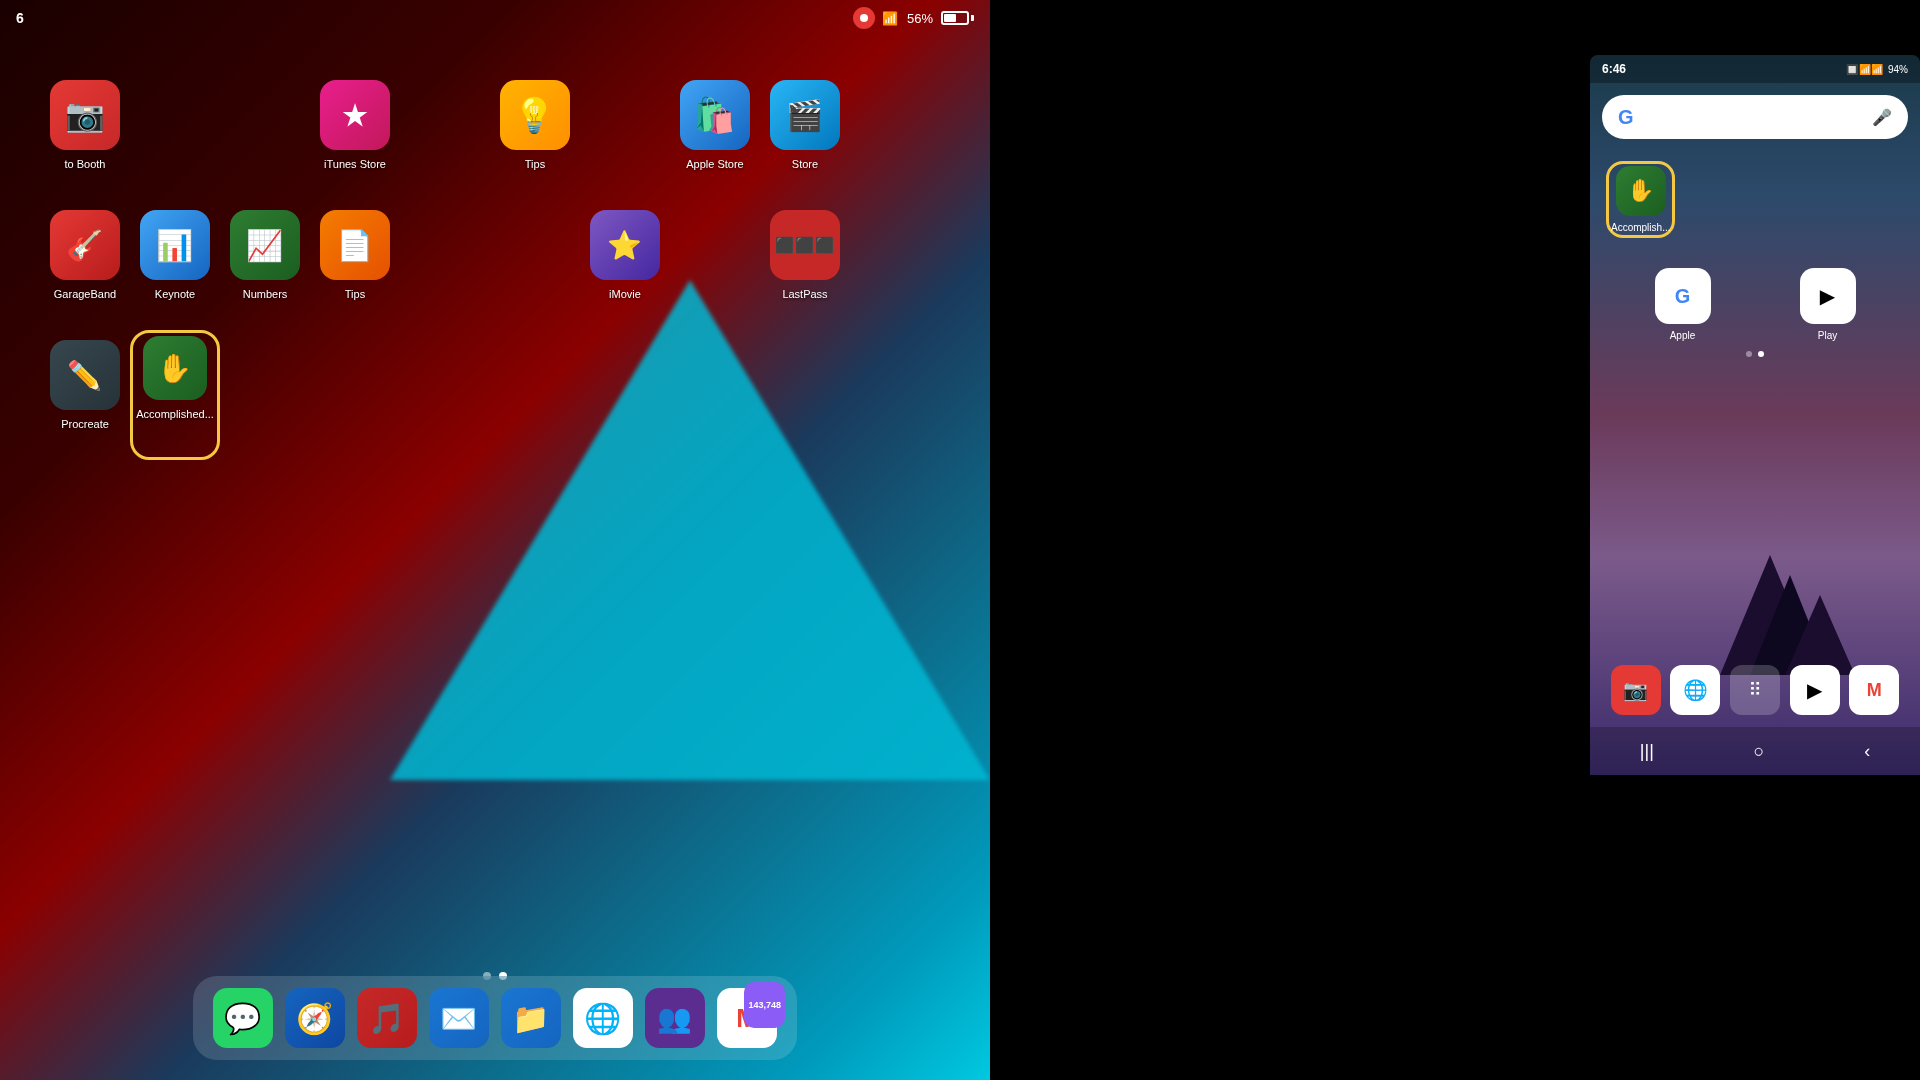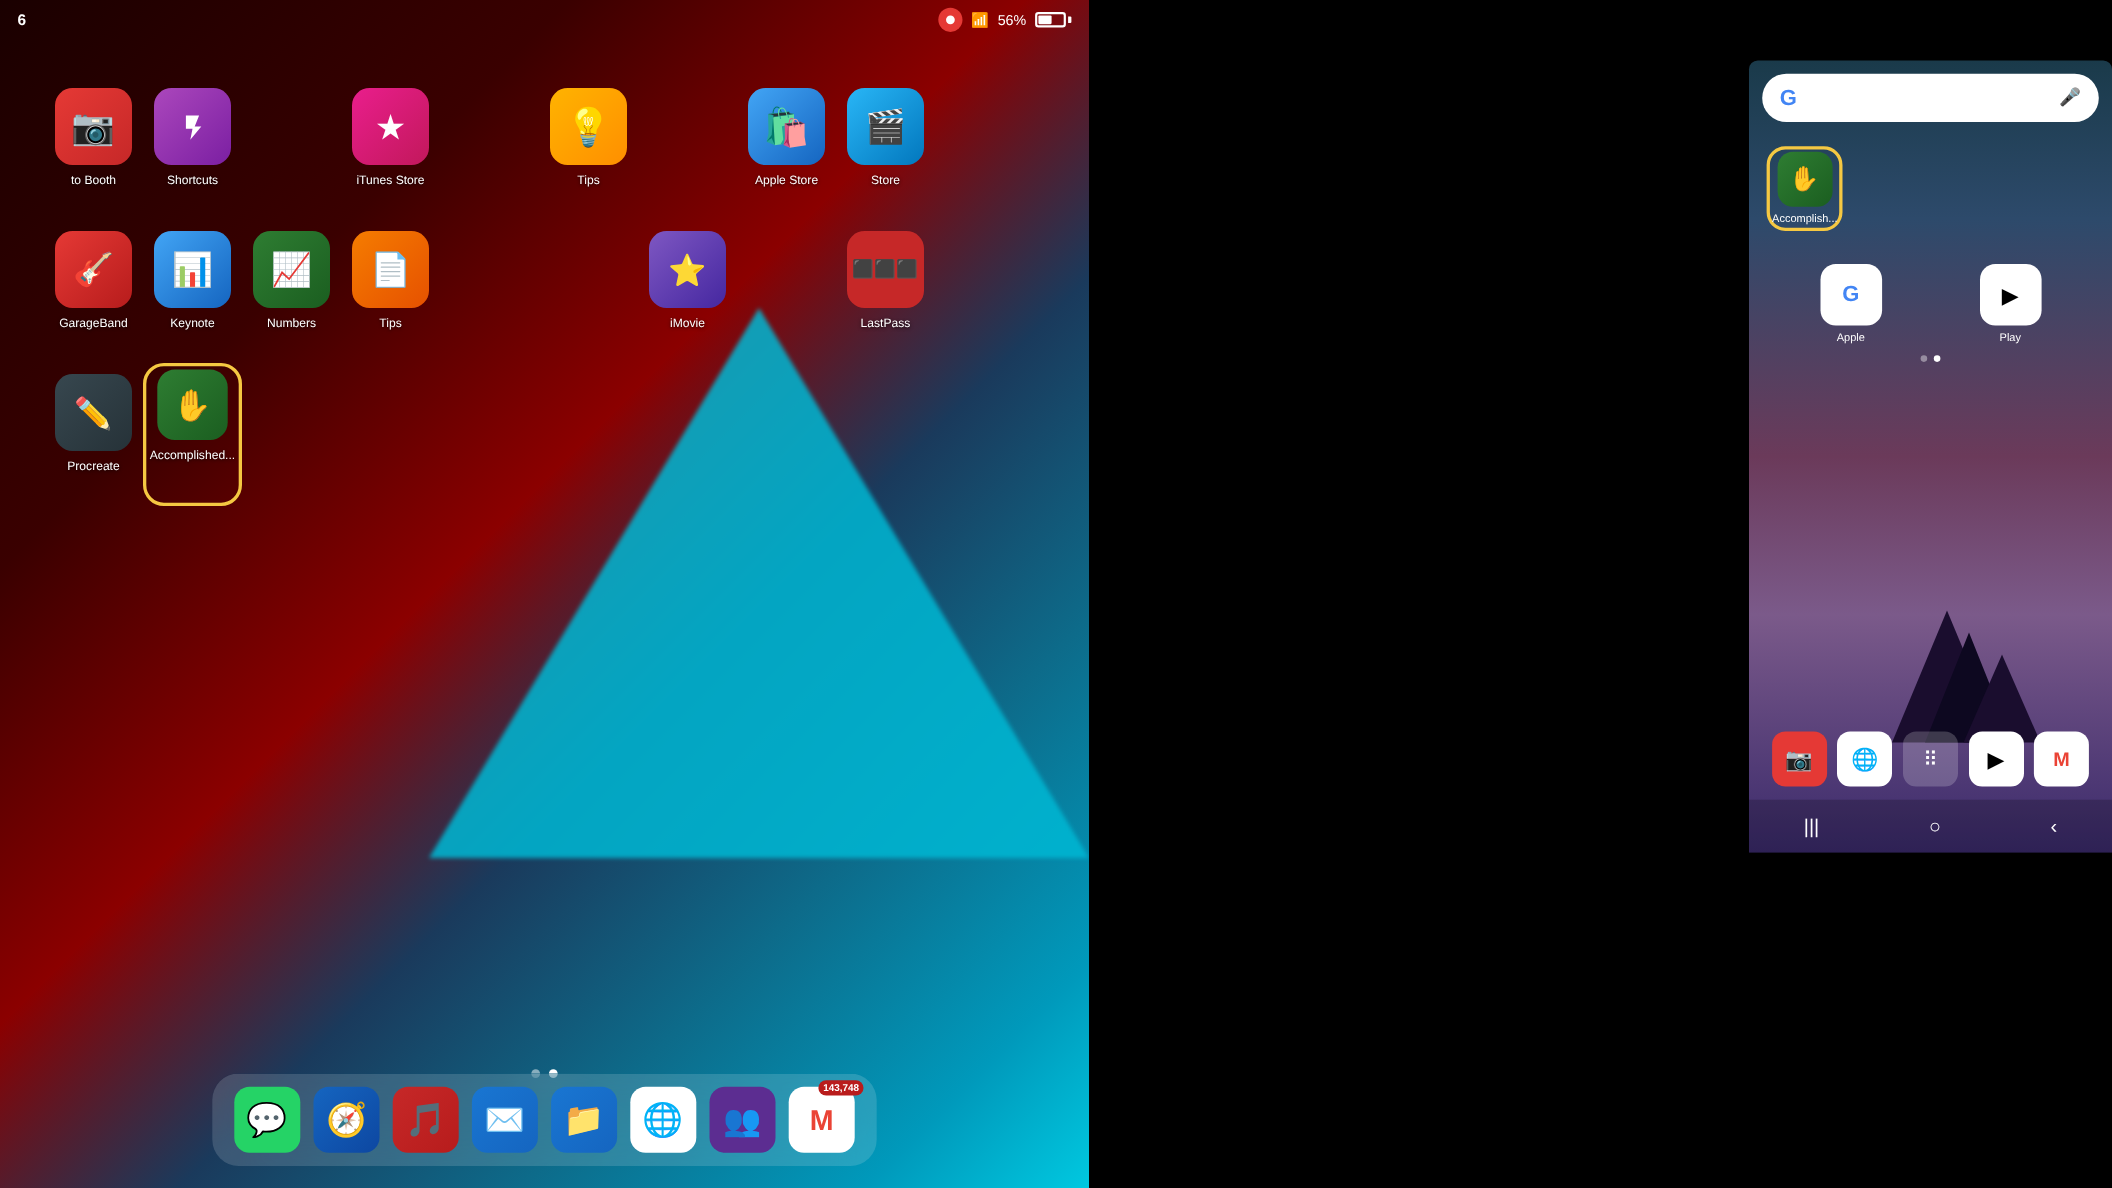--- a/index.html
+++ b/index.html
@@ -188,25 +188,25 @@
       justify-content: center;
       font-size: 30px;
       position: relative;
       cursor: pointer;
     }
 
     .badge {
       position: absolute;
       top: -6px;
       right: -8px;
-      background: #b91c1c;
+      background: #8b5cf6;
       color: white;
       font-size: 9px;
       font-weight: 700;
-      padding: 2px 4px;
+      padding: 18px 4px;
       border-radius: 10px;
       min-width: 18px;
       text-align: center;
     }
 
     
     .page-dots {
       position: absolute;
       bottom: 100px;
       left: 50%;
@@ -436,28 +436,20 @@
     </div>
   </div>
 
   <div class="app-grid">
 
     <div class="app-item row1 col1" style="grid-row:1;grid-column:1">
       <div class="app-icon icon-photo-booth">📷</div>
       <span class="app-label">to Booth</span>
     </div>
 
-    <div class="app-item" style="grid-row:1;grid-column:2">
-      <div class="app-icon icon-shortcuts" style="background:linear-gradient(135deg,#ab47bc,#7b1fa2)">
-        <svg width="36" height="36" viewBox="0 0 36 36" fill="none">
-          <path d="M12 8 L24 8 L20 18 L26 18 L16 30 L18 20 L12 20 Z" fill="white"></path>
-        </svg>
-      </div>
-      <span class="app-label">Shortcuts</span>
-    </div>
 
     <div class="app-item" style="grid-row:1;grid-column:4">
       <div class="app-icon icon-itunes">
         <span style="color:white;font-size:28px;font-weight:bold;">★</span>
       </div>
       <span class="app-label">iTunes Store</span>
     </div>
 
     <div class="app-item" style="grid-row:1;grid-column:6">
       <div class="app-icon icon-tips">
@@ -568,20 +560,27 @@
     <div class="dock-icon" style="background:white;position:relative;">
       <span style="font-size:26px;color:#ea4335;font-weight:bold;">M</span>
       <span class="badge">143,748</span>
     </div>
   </div>
 
 </div>
 
 <div class="android-phone" style="left: 1590px; top: 55px; position: absolute;">
 
+  <div class="android-status">
+    <span class="android-time">6:46</span>
+    <div class="android-status-icons">
+      <span>🔲📶📶</span>
+      <span>94%</span>
+    </div>
+  </div>
 
   <div class="google-bar">
     <span class="google-g">G</span>
     <span class="mic-icon">🎤</span>
   </div>
 
   <div style="display:flex;justify-content:flex-start;padding:10px 16px;">
     <div class="android-app android-app-selected">
       <div class="android-app-icon" style="background:linear-gradient(135deg,#2e7d32,#1b5e20);">
         <span style="font-size:22px;">✋</span>

